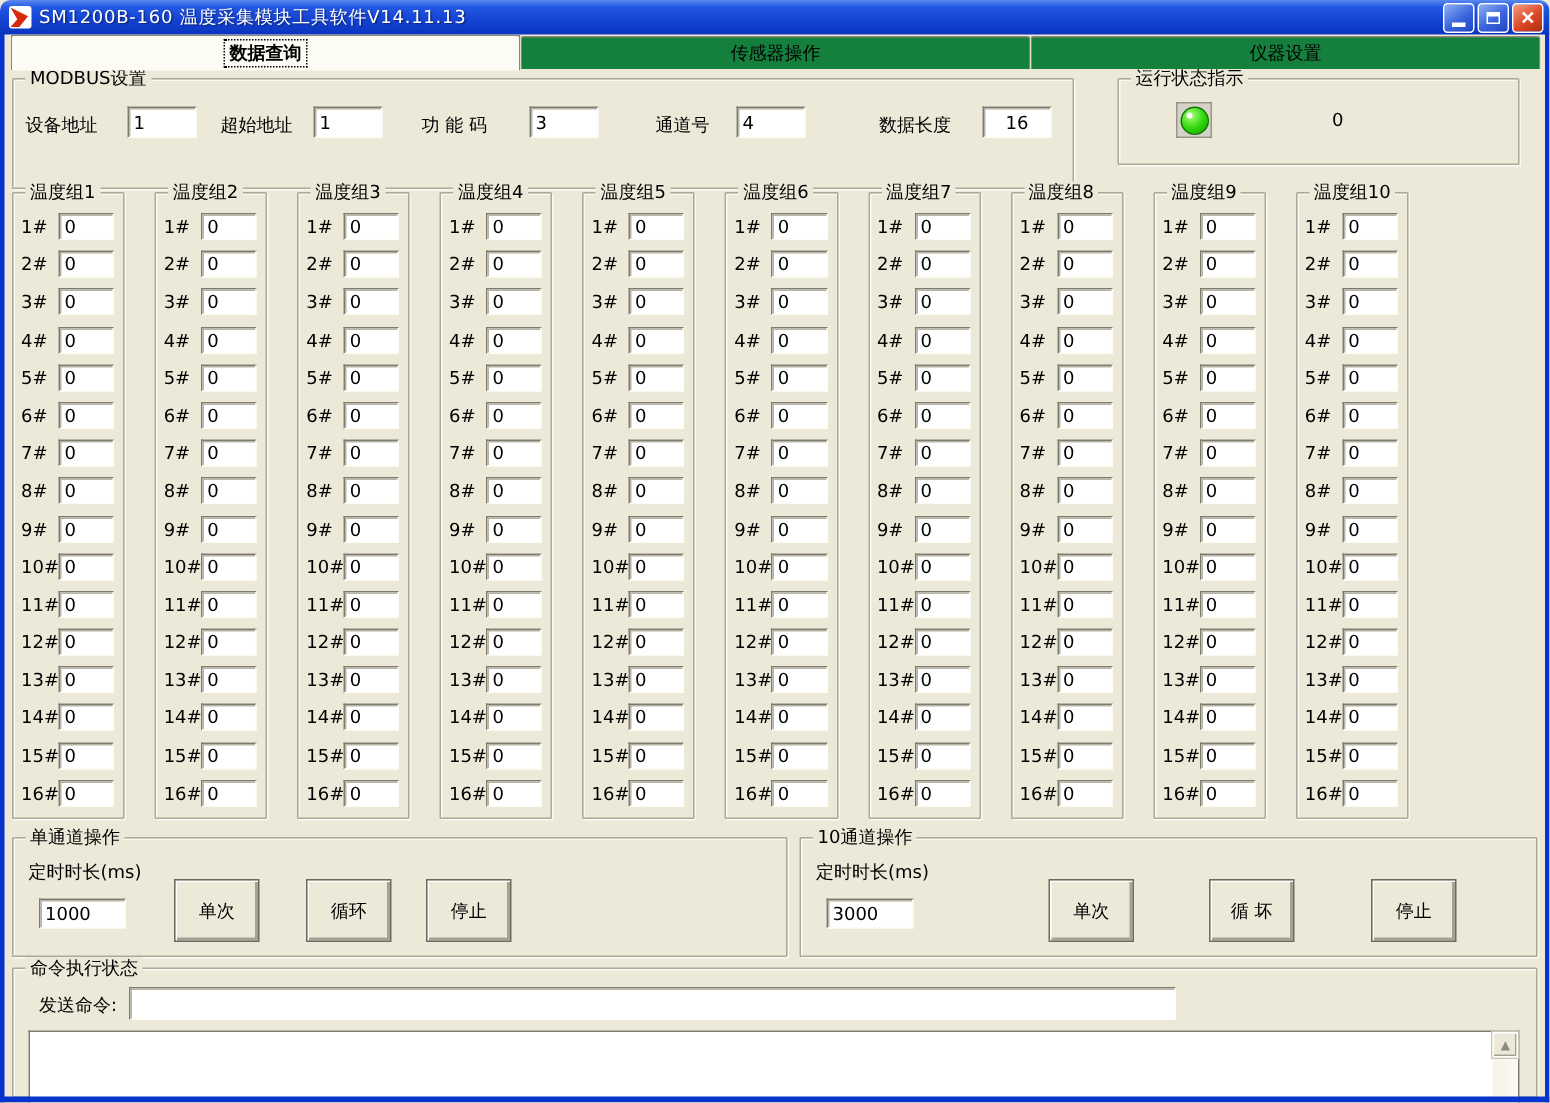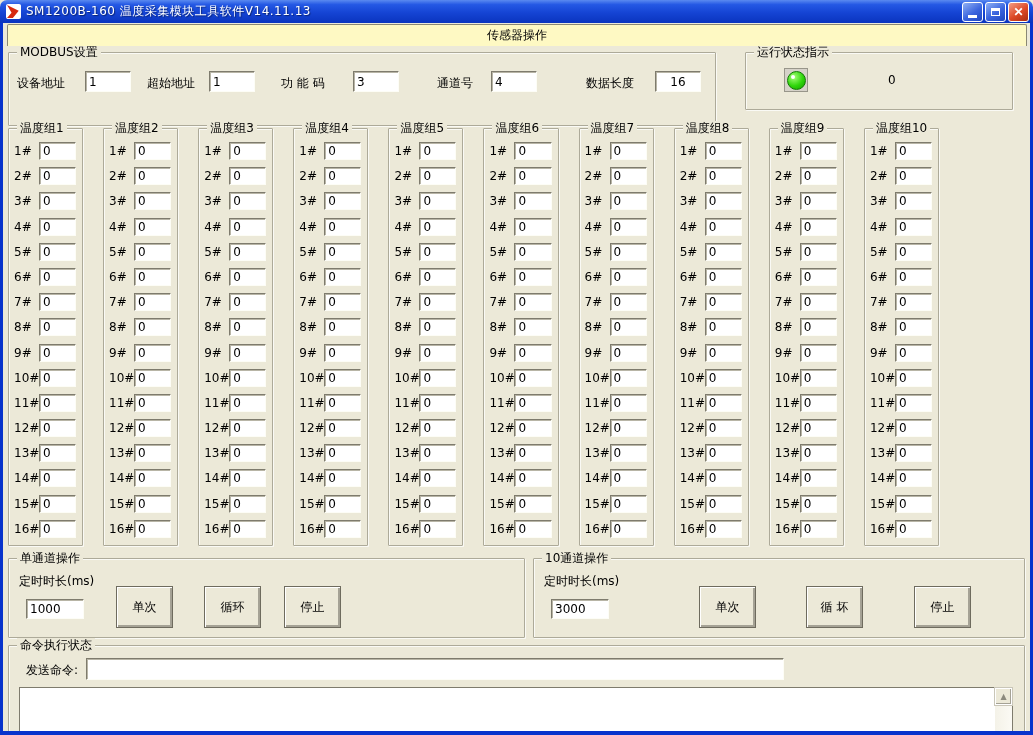--- a/index.html
+++ b/index.html
@@ -26,21 +26,21 @@
   .glyph-min{width:9px;height:3px;background:#fff;margin-top:10px}
   .glyph-max{width:9px;height:8px;box-sizing:border-box;border:1px solid #fff;border-top-width:3px}
   .glyph-close{color:#fff;font-weight:bold;font-size:12px;line-height:1}
   .win-border{position:absolute;background:#0833CC;z-index:55}
   #border-left{left:0;top:22px;width:3px;bottom:0}
   #border-right{right:0;top:22px;width:3px;bottom:0}
   #border-bottom{left:0;bottom:0;height:4px;width:1033px}
   
   .tabstrip{position:absolute;left:7px;top:24px;right:6px;height:22px;display:flex;z-index:5}
   .tab{flex:1;box-sizing:border-box;border:1px solid #8A8875;border-bottom:none;border-radius:2px 2px 0 0;
-    background:#fef9c3;display:flex;align-items:center;justify-content:center;position:relative;cursor:default}
+    background:#15803d;display:flex;align-items:center;justify-content:center;position:relative;cursor:default}
   .tab.selected{background:#FCFBF4;font-weight:bold;height:24px;top:-1px;z-index:2}
   .tab.selected .tab-label{outline:1px dotted #000;padding:0 3px}
   
   .gbox{position:absolute;box-sizing:border-box;border:1px solid #ADAA99;border-radius:1px;
     box-shadow:inset 1px 1px 0 rgba(255,255,255,.75),1px 1px 0 rgba(255,255,255,.75)}
   .legend{position:absolute;top:-8px;left:8px;background:#ECE9D8;padding:0 3px;line-height:14px;white-space:nowrap}
   
   .sunken{background:#fff;box-sizing:border-box;
     border:1px solid;border-color:#7E7B6D #FDFDF6 #FDFDF6 #7E7B6D;
     box-shadow:inset 1px 1px 0 #B8B5A6;
@@ -101,22 +101,28 @@
     <button class="win-btn max">
         <span class="glyph-max"></span>
       </button>
     <button class="win-btn close">
         <span class="glyph-close">✕</span>
       </button>
   </div>
 </div>
 
 <div class="tabstrip" id="tabstrip">
+    <div class="tab selected">
+      <span class="tab-label">数据查询</span>
+    </div>
     <div class="tab">
       <span class="tab-label">传感器操作</span>
+    </div>
+    <div class="tab">
+      <span class="tab-label">仪器设置</span>
     </div>
   </div>
 
 <div class="gbox" id="modbus-group">
   <span class="legend">MODBUS设置</span>
   <div id="modbus-fields">
       <span class="mlabel" style="left: 8px; font-family: Liberation Serif, serif;">设备地址</span>
       <input class="sunken minput" value="1" style="left: 76px;">
       <span class="mlabel" style="left: 138px;">超始地址</span>
       <input class="sunken minput" value="1" style="left: 200px;">

